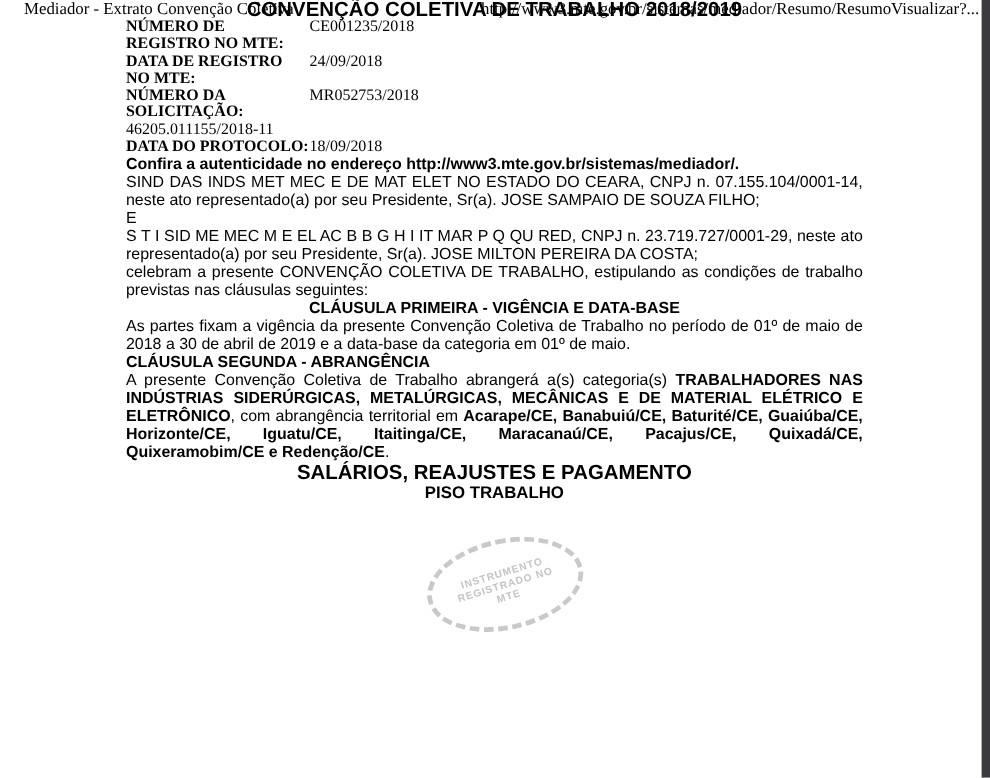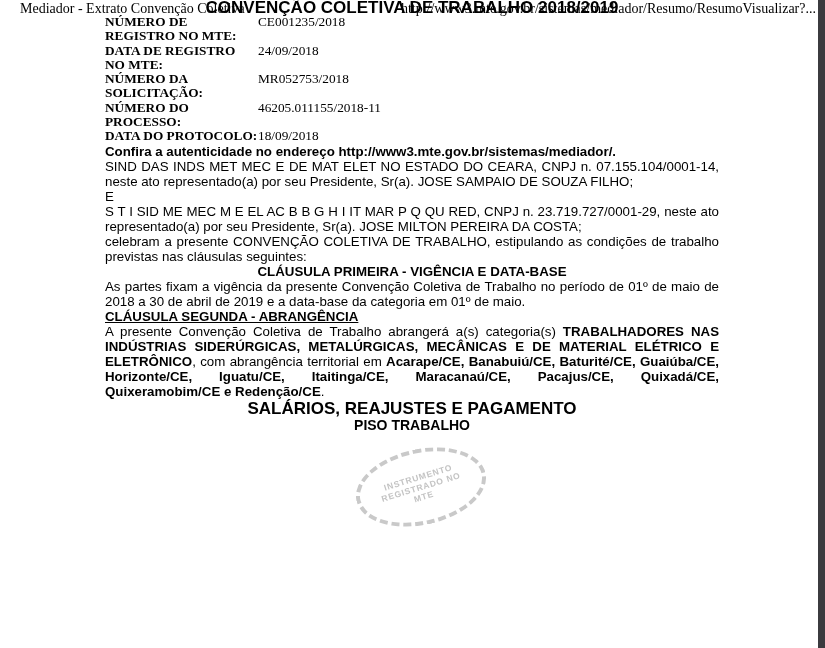--- a/index.html
+++ b/index.html
@@ -126,21 +126,20 @@
     </div>
     <div class="reg-row">
       <span class="reg-label">DATA DE REGISTRO NO MTE:</span>
       <span class="reg-value">24/09/2018</span>
     </div>
     <div class="reg-row">
       <span class="reg-label">NÚMERO DA SOLICITAÇÃO:</span>
       <span class="reg-value">MR052753/2018</span>
     </div>
     <div class="reg-row">
-      <span class="reg-label">NÚMERO DO PROCESSO:</span>
       <span class="reg-value">46205.011155/2018-11</span>
     </div>
     <div class="reg-row">
       <span class="reg-label">DATA DO PROTOCOLO:</span>
       <span class="reg-value">18/09/2018</span>
     </div>
   </div>
 
   <p class="authenticity">Confira a autenticidade no endereço http://www3.mte.gov.br/sistemas/mediador/.</p>
 
@@ -149,21 +148,21 @@
   <p class="conj">E</p>
 
   <p class="para party2">S T I SID ME MEC M E EL AC B B G H I IT MAR P Q QU RED, CNPJ n. 23.719.727/0001-29, neste ato representado(a) por seu Presidente, Sr(a). JOSE MILTON PEREIRA DA COSTA;</p>
 
   <p class="para preamble">celebram a presente CONVENÇÃO COLETIVA DE TRABALHO, estipulando as condições de trabalho previstas nas cláusulas seguintes:</p>
 
   <h2 class="clause-heading clause1-heading" style="font-size:13.3px;">CLÁUSULA PRIMEIRA - VIGÊNCIA E DATA-BASE</h2>
 
   <p class="para clause1-body">As partes fixam a vigência da presente Convenção Coletiva de Trabalho no período de 01º de maio de 2018 a 30 de abril de 2019 e a data-base da categoria em 01º de maio.</p>
 
-  <h2 class="clause-heading clause2-heading" style="font-size:13.3px;text-decoration:underline;">CLÁUSULA SEGUNDA - ABRANGÊNCIA</h2>
+  <h2 class="clause-heading clause2-heading" style="font-size:13.3px;">CLÁUSULA SEGUNDA - ABRANGÊNCIA</h2>
 
   <p class="para clause2-body"><span>A presente Convenção Coletiva de Trabalho abrangerá a(s) categoria(s) </span><span class="b">TRABALHADORES NAS INDÚSTRIAS SIDERÚRGICAS, METALÚRGICAS, MECÂNICAS E DE MATERIAL ELÉTRICO E ELETRÔNICO</span><span>, com abrangência territorial em </span><span class="b">Acarape/CE, Banabuiú/CE, Baturité/CE, Guaiúba/CE, Horizonte/CE, Iguatu/CE, Itaitinga/CE, Maracanaú/CE, Pacajus/CE, Quixadá/CE, Quixeramobim/CE e Redenção/CE</span><span>.</span></p>
 
   <h2 class="section-heading">SALÁRIOS, REAJUSTES E PAGAMENTO</h2>
 
   <h3 class="subsection-heading">PISO TRABALHO</h3>
 
 </div>
 
 <div class="edge-bar"></div>

